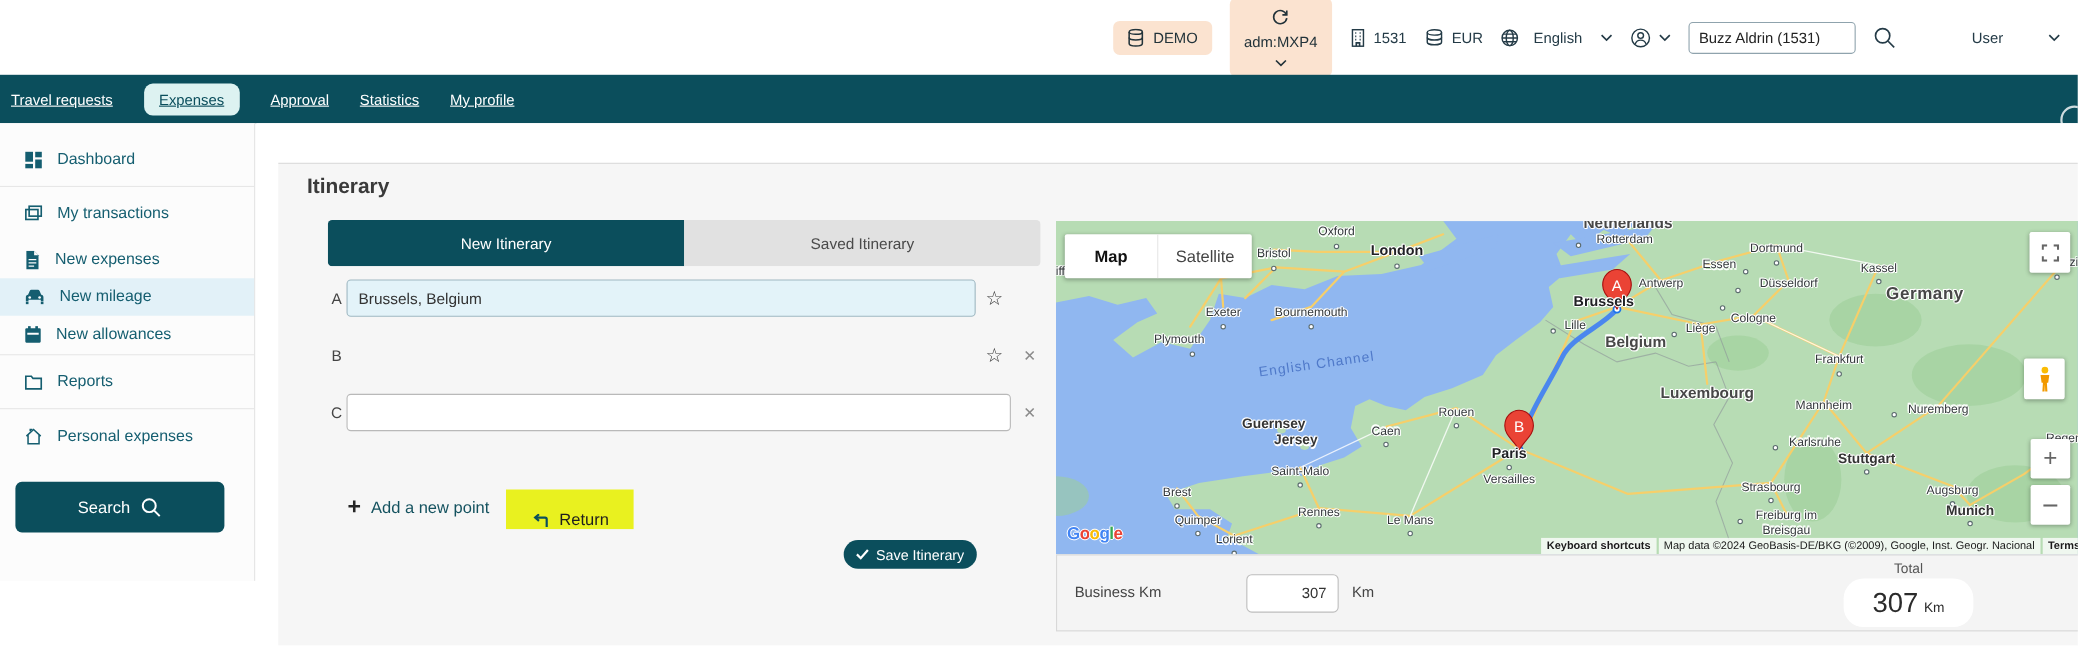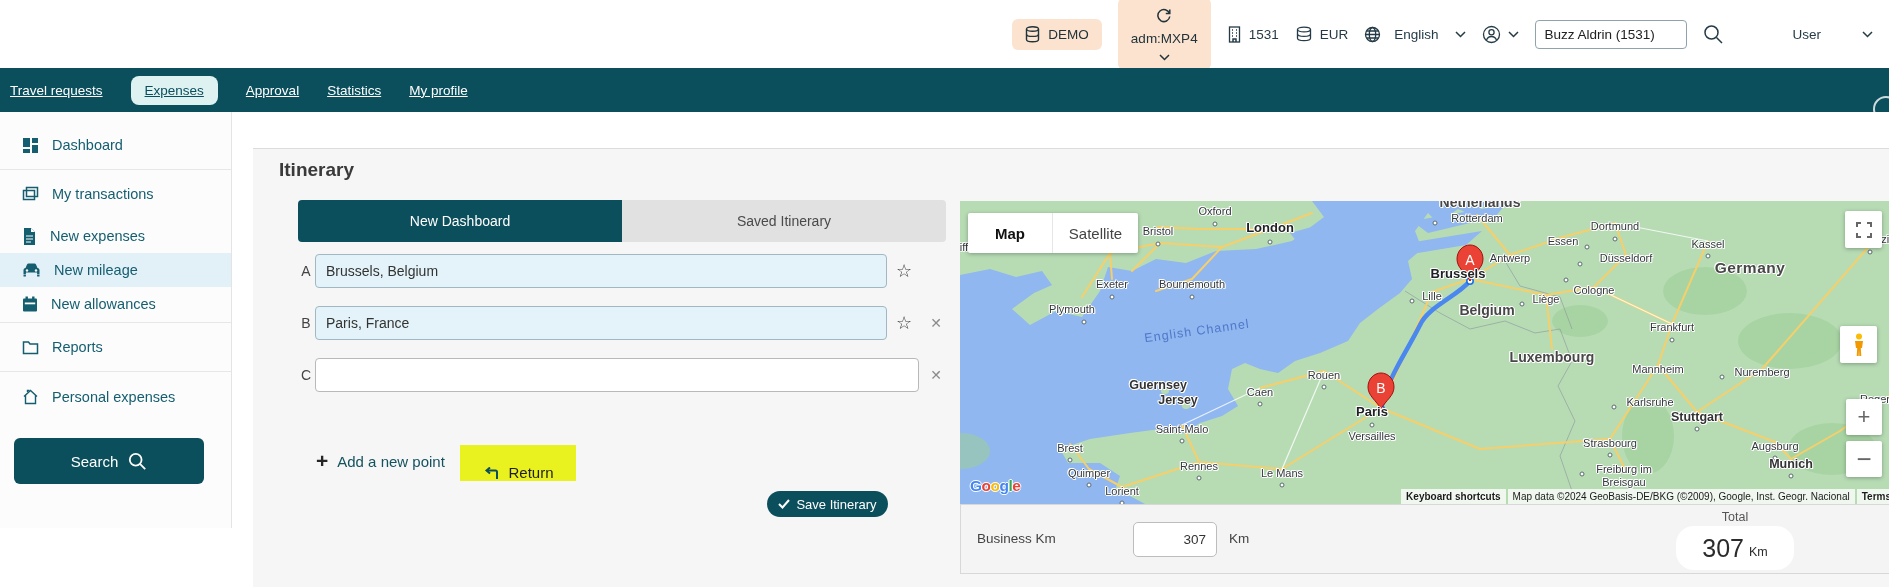--- a/index.html
+++ b/index.html
@@ -262,30 +262,29 @@
           <line x1="13.5" y1="13.5" x2="19" y2="19"></line>
         </svg>
     </button>
   </div>
 
   <div class="content">
     <div class="card">
       <div class="page-title">Itinerary</div>
 
       <div class="tabs">
-        <div class="tab active">New Dashboard</div>
+        <div class="tab active">New Itinerary</div>
         <div class="tab">Saved Itinerary</div>
       </div>
 
       <span class="pt-label" style="top:105px">A</span>
       <input class="pt-input pt-filled" style="top: 105px;" value="Brussels, Belgium">
       <span class="row-icon star" style="top:105px">☆</span>
 
       <span class="pt-label" style="top:157px">B</span>
-      <input class="pt-input pt-filled" style="top: 157px;" value="Paris, France">
       <span class="row-icon star" style="top:157px">☆</span>
       <span class="row-icon xmark" style="top:157px">✕</span>
 
       <span class="pt-label" style="top:209px">C</span>
       <input class="pt-input pt-empty" style="top: 209px;" value="">
       <span class="row-icon xmark" style="top:209px">✕</span>
 
       <div class="add-link">
         <span class="add-plus">+</span>
         <span class="add-text">Add a new point</span>

